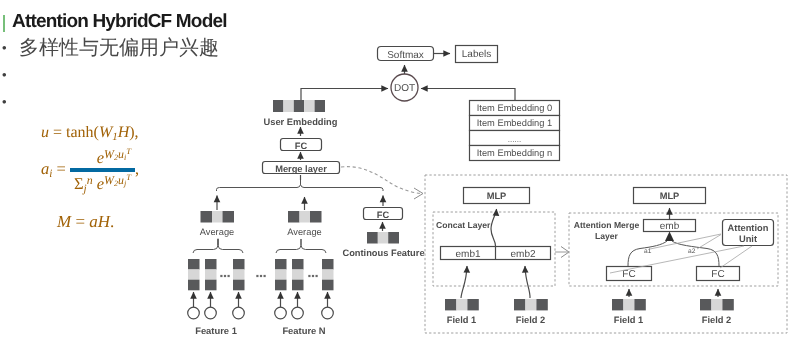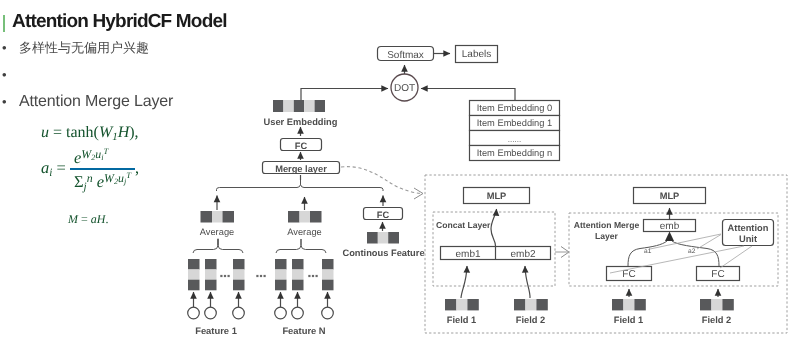--- a/index.html
+++ b/index.html
@@ -12,32 +12,32 @@
   text-rendering: geometricPrecision;
 }
 .slide { position:relative; width:682px; height:349px; background:#fff; }
 #diagram { position:absolute; left:0; top:0; }
 .title { position:absolute; left:12px; top:11px; font-size:19px; font-weight:700;
          color:#1b1b1b; letter-spacing:-0.82px; white-space:nowrap; }
 .titlebar { position:absolute; left:3px; top:15px; width:2.2px; height:17px; background:#77bf7a; }
 .bullets { position:absolute; left:2px; top:38px; }
 .bullet { display:flex; align-items:flex-start; height:27px; }
 .dot { width:17px; color:#3f3f3f; font-size:13px; line-height:20px; text-align:left; }
-.btext { font-size:13px; color:#484848; line-height:20px; white-space:nowrap; }
+.btext { font-size:20px; color:#484848; line-height:20px; white-space:nowrap; }
 .btext.latin { font-size:16px; letter-spacing:-0.15px; }
-.math { position:absolute; font-family:"Liberation Serif", serif; color:#14532d; white-space:nowrap; }
+.math { position:absolute; font-family:"Liberation Serif", serif; color:#a16207; white-space:nowrap; }
 .mi { font-style:italic; }
 .sub { font-size:0.68em; vertical-align:-0.26em; font-style:italic; }
 .sup { font-size:0.72em; vertical-align:0.44em; font-style:italic; }
 #f1 { left:41px; top:124px; font-size:16px; }
 #f2 { left:41px; top:146px; font-size:16.5px; }
-#f3 { left:68px; top:212px; font-size:12px;font-family:Liberation Serif, serif; }
-.frac { display:inline-block; vertical-align:middle; text-align:left; }
+#f3 { left:57px; top:212px; font-size:17px;font-family:Liberation Serif, serif; }
+.frac { display:inline-block; vertical-align:middle; text-align:right; }
 .frac .num { display:block; padding:0 4px; }
-.frac .den { display:block; border-top:2px solid #0369a1; padding:0 4px; }
+.frac .den { display:block; border-top:4px solid #0369a1; padding:0 4px; }
 #diagram text { font-family:"Liberation Sans", sans-serif; fill:#4d4d4d; }
 .lbl { font-size:10px; }
 .lblb { font-size:9.3px; font-weight:700; fill:#3d3d3d; }
 .lblsm { font-size:9.3px; }
 .lbltiny { font-size:6.6px; }
 .ln { stroke:#4a4a4a; stroke-width:1.2; fill:none; }
 .ln2 { stroke:#555; stroke-width:1; fill:none; }
 .bx { fill:#fff; stroke:#4a4a4a; stroke-width:1.2; }
 </style>
 </head>
@@ -51,21 +51,20 @@
   <div class="bullets">
     <div class="bullet">
       <span class="dot">•</span>
       <span class="btext">多样性与无偏用户兴趣</span>
     </div>
     <div class="bullet">
       <span class="dot">•</span>
     </div>
     <div class="bullet">
       <span class="dot">•</span>
-      <span class="btext latin">Attention Merge Layer</span>
     </div>
   </div>
 
   <div class="math" id="f1"><span class="mi">u</span><span> = </span><span>tanh(</span><span class="mi">W</span><span class="sub">1</span><span class="mi">H</span><span>),</span></div>
 
   <div class="math" id="f2"><span class="mi">a</span><span class="sub">i</span><span> = </span><span class="frac"><span class="num"><span class="mi">e</span><span class="sup"><span class="mi">W</span><span class="sub">2</span><span class="mi">u</span><span class="sub">i</span><span class="sup">T</span></span></span><span class="den"><span>Σ</span><span class="sub">j</span><span class="sup">n</span> <span class="mi">e</span><span class="sup"><span class="mi">W</span><span class="sub">2</span><span class="mi">u</span><span class="sub">j</span><span class="sup">T</span></span></span></span><span>,</span></div>
 
   <div class="math" id="f3"><span class="mi">M</span><span> = </span><span class="mi">aH</span><span>.</span></div>
 
   <svg id="diagram" width="800" height="349" viewBox="0 0 800 349" xmlns="http://www.w3.org/2000/svg">

